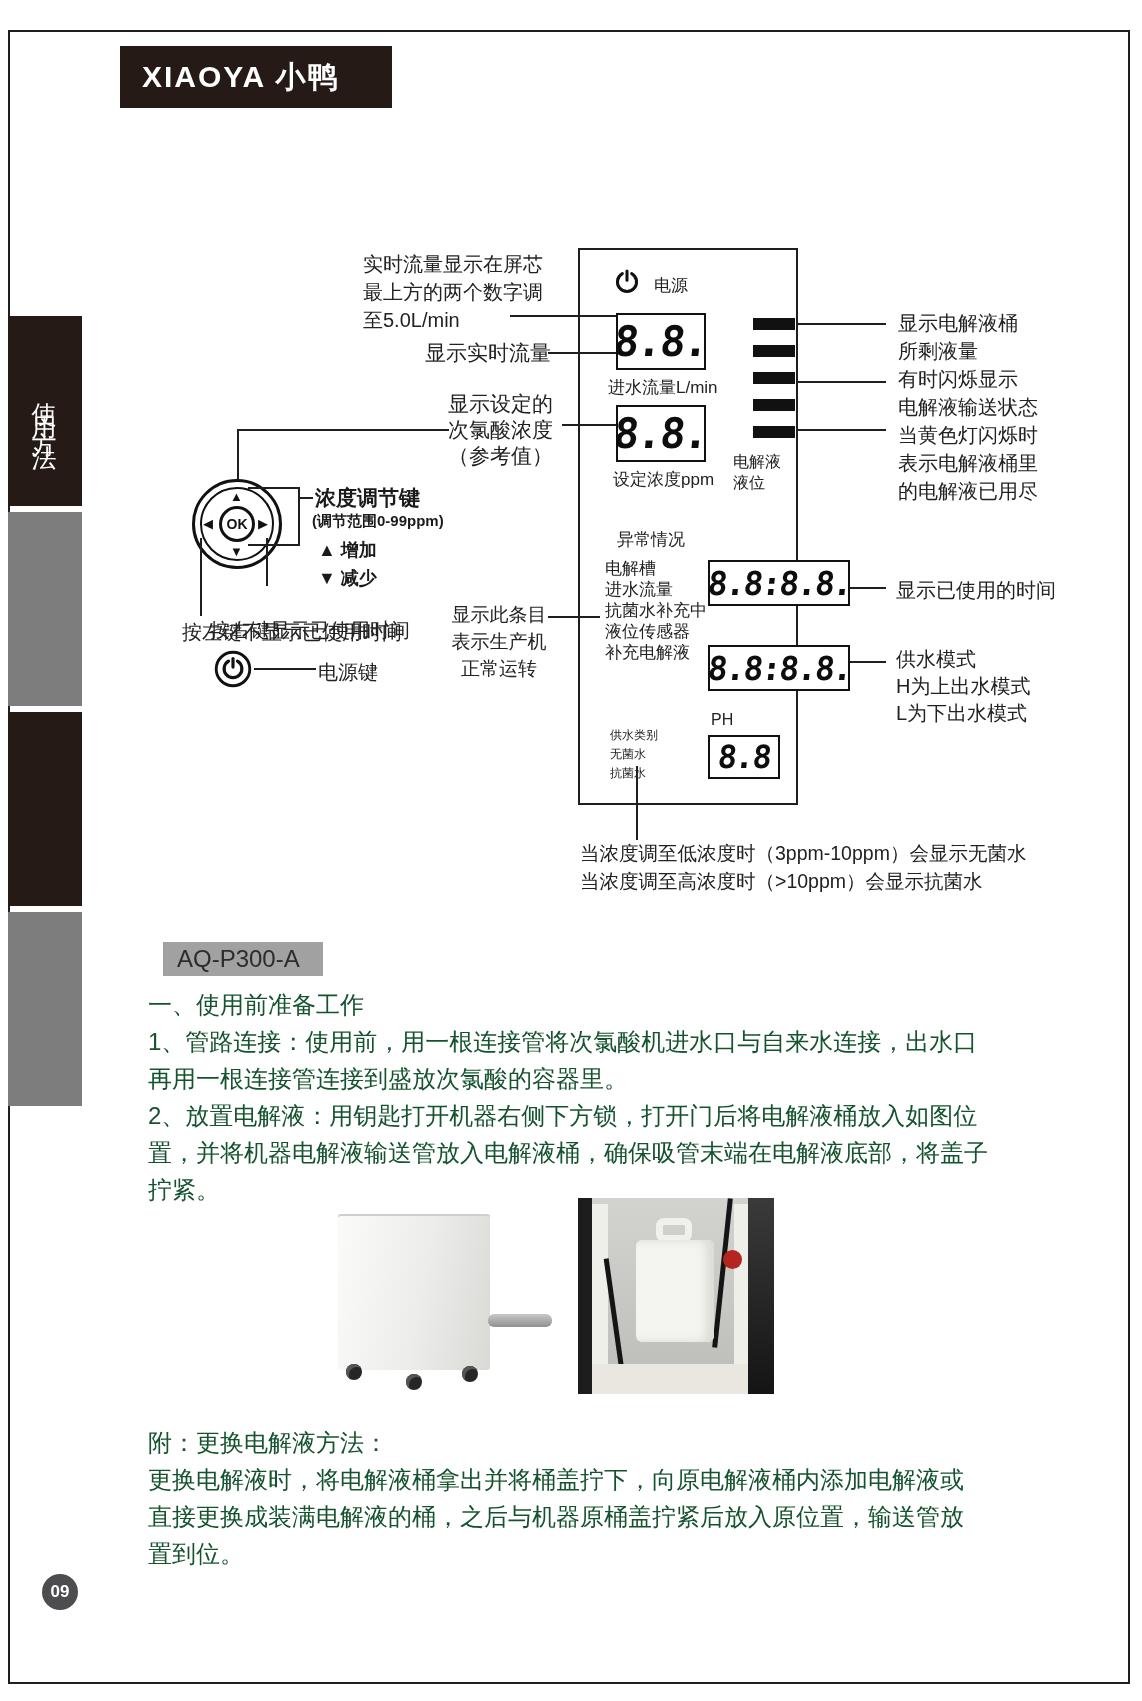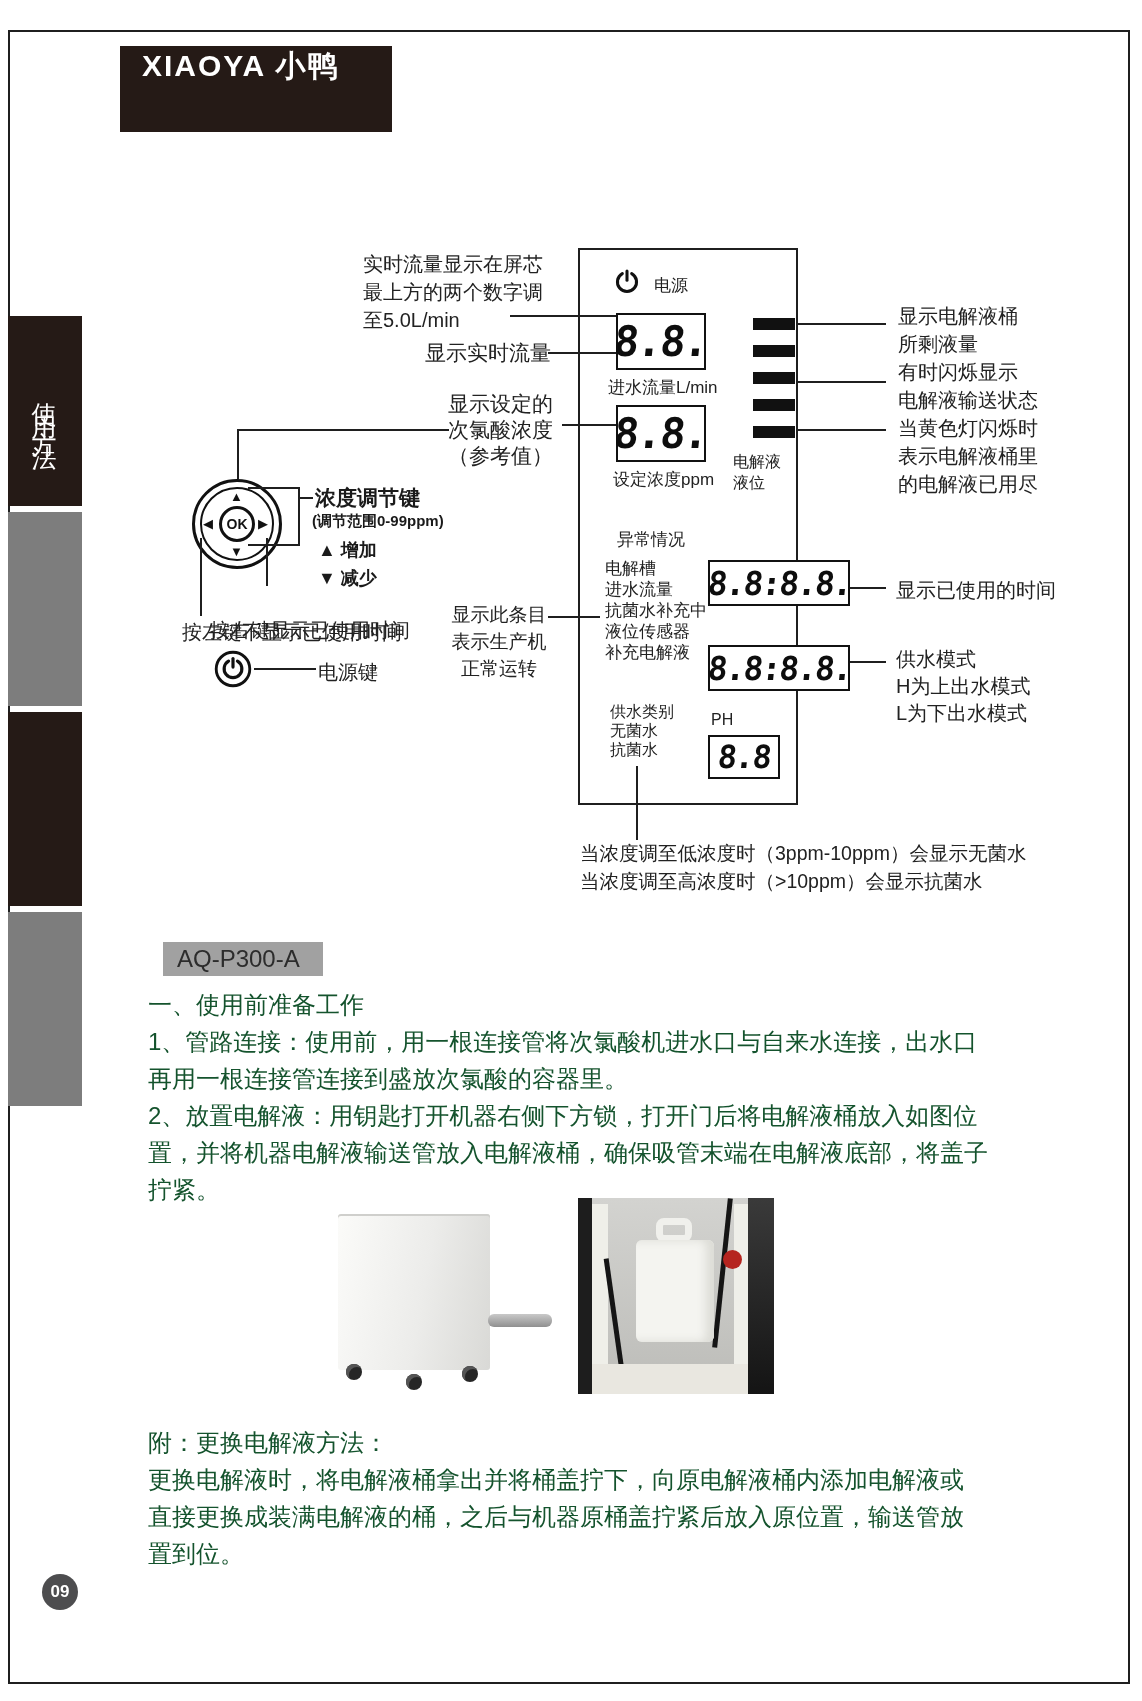--- a/index.html
+++ b/index.html
@@ -1,21 +1,21 @@
 <!DOCTYPE html>
 <html><head>
 <meta charset="utf-8">
 <style>
   html,body{margin:0;padding:0;background:#ffffff;}
   body{font-family:"Liberation Sans","DejaVu Sans",sans-serif;color:#1a1a1a;}
   .page{position:relative;width:1142px;height:1701px;background:#fff;overflow:hidden;}
   .abs{position:absolute;}
   .pre{white-space:pre-line;}
   .page-border{left:8px;top:30px;width:1122px;height:1654px;border:2px solid #1f1f1f;box-sizing:border-box;}
-  .logo-box{left:120px;top:46px;width:272px;height:86px;background:#251a16;display:flex;}
+  .logo-box{left:120px;top:46px;width:272px;height:62px;background:#251a16;display:flex;align-items:center;}
   .logo-text{color:#fff;font-size:30px;font-weight:700;letter-spacing:2px;padding-left:22px;}
   .side-block{left:8px;width:74px;}
   .tab-black{top:316px;height:190px;background:#251a16;display:flex;align-items:center;justify-content:center;}
   .tab-text{writing-mode:vertical-rl;text-orientation:upright;color:#fff;font-size:25px;letter-spacing:14px;}
   .blk-gray1{top:512px;height:194px;background:#7d7d7d;}
   .blk-black2{top:712px;height:194px;background:#251a16;}
   .blk-gray2{top:912px;height:194px;background:#7d7d7d;}
   .title-bar{left:162px;top:167px;width:562px;height:39px;background:#a1a1a1;font-size:26px;color:#2c2c2c;line-height:39px;padding-left:12px;box-sizing:border-box;}
   .panel{left:578px;top:248px;width:220px;height:557px;border:2px solid #1f1f1f;box-sizing:border-box;background:#fff;}
   .seg-box{position:absolute;border:2px solid #111;box-sizing:border-box;display:flex;align-items:center;justify-content:center;background:#fff;}
@@ -103,21 +103,21 @@
 液位传感器
 补充电解液</div>
 
     <div class="seg-box" style="left:128px;top:310px;width:142px;height:46px;">
       <span class="seg" style="font-size:33px;">8.8:8.8.</span>
     </div>
     <div class="seg-box" style="left:128px;top:395px;width:142px;height:46px;">
       <span class="seg" style="font-size:33px;">8.8:8.8.</span>
     </div>
 
-    <div class="small-list pre" style="left:30px;top:452px;font-size:16px;line-height:19px;">供水类别
+    <div class="small-list pre" style="left:30px;top:476px;font-size:12px;line-height:19px;">供水类别
 无菌水
 抗菌水</div>
     <div class="panel-label" style="left:131px;top:461px;font-size:16px;">PH</div>
     <div class="seg-box" style="left:128px;top:485px;width:72px;height:44px;">
       <span class="seg" style="font-size:32px;">8.8</span>
     </div>
   </div>
 
   <div class="abs note pre" style="left:363px;top:250px;">实时流量显示在屏芯
 最上方的两个数字调
@@ -148,21 +148,21 @@
     <circle cx="12" cy="12" r="10.6" stroke="#111" stroke-width="1.8" fill="none"></circle>
     <path d="M12 5.4v5.4" stroke="#111" stroke-width="2" fill="none" stroke-linecap="round"></path>
     <path d="M9.2 7a5.6 5.6 0 1 0 5.6 0" stroke="#111" stroke-width="2" fill="none" stroke-linecap="round"></path>
   </svg>
   <div class="abs note" style="left:318px;top:658px;">电源键</div>
 
   <div class="abs note pre" style="left:447px;top:601px;font-size:19px;line-height:27px;width:104px;text-align:center;">显示此条目
 表示生产机
 正常运转</div>
 
-  <div class="abs note pre" style="left:898px;top:302px;line-height:28px;">显示电解液桶
+  <div class="abs note pre" style="left:898px;top:309px;line-height:28px;">显示电解液桶
 所剩液量
 有时闪烁显示
 电解液输送状态
 当黄色灯闪烁时
 表示电解液桶里
 的电解液已用尽</div>
   <div class="abs note" style="left:896px;top:576px;">显示已使用的时间</div>
   <div class="abs note pre" style="left:896px;top:646px;line-height:27px;">供水模式
 H为上出水模式
 L为下出水模式</div>

